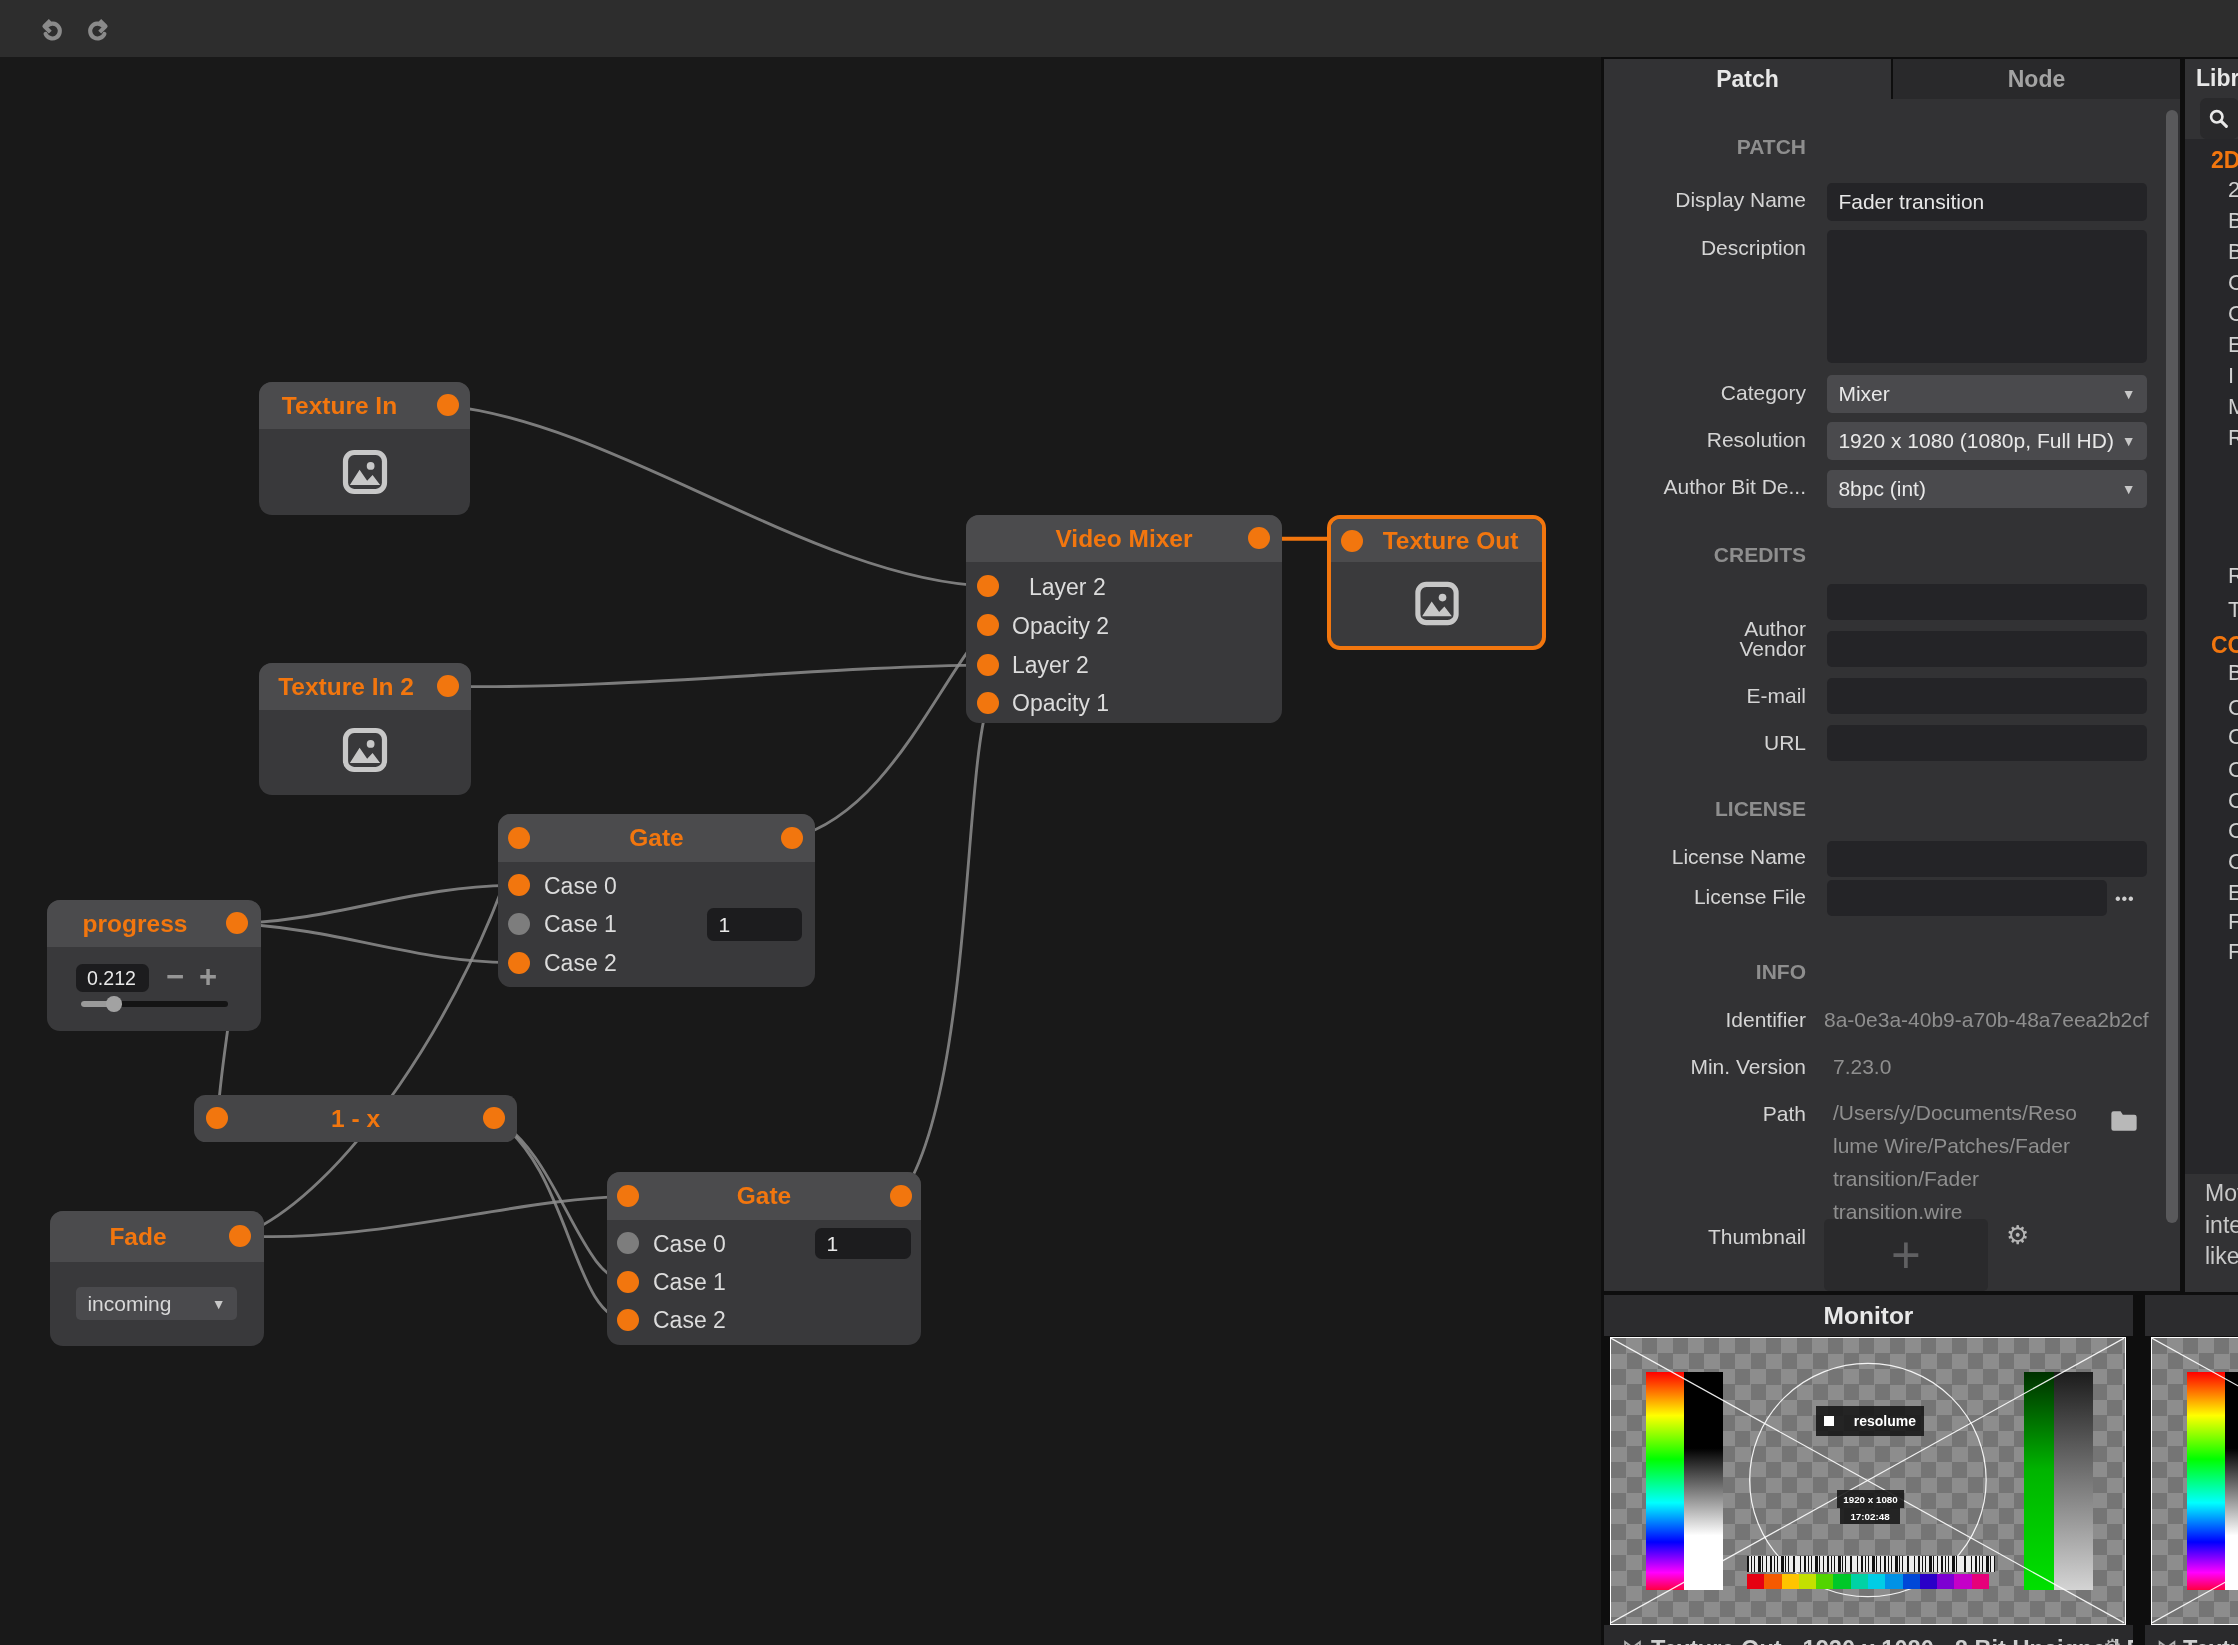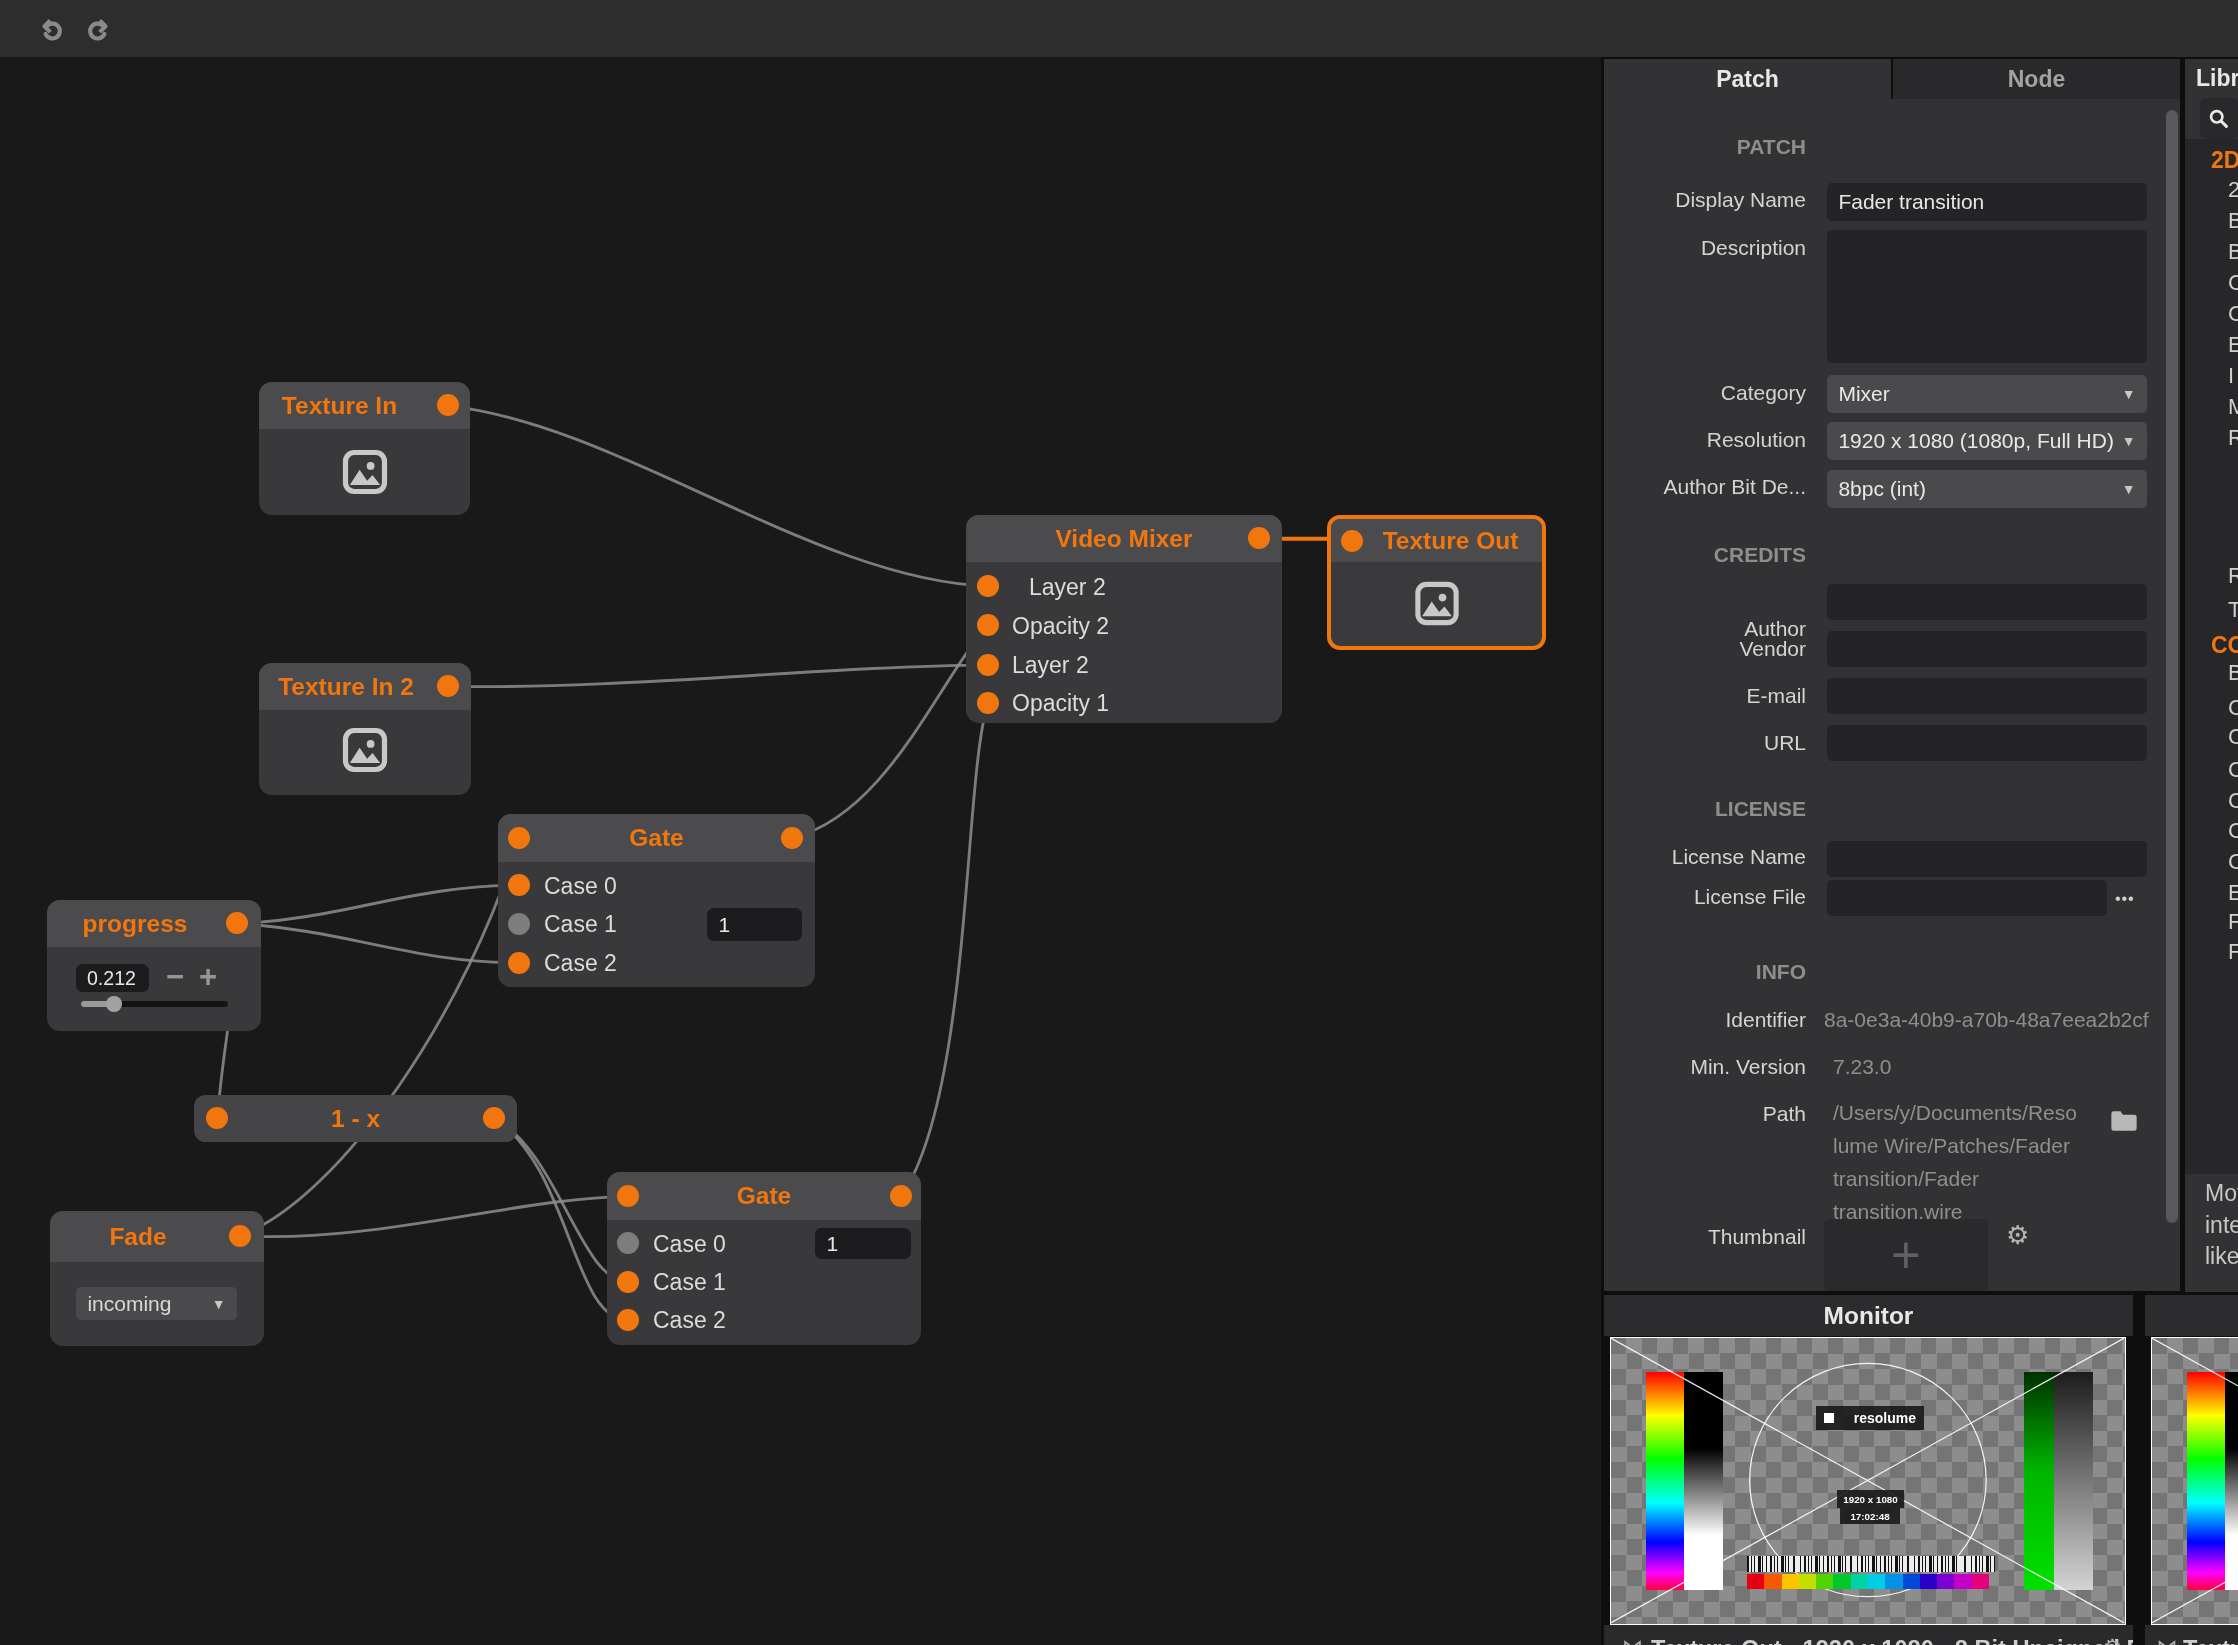--- a/index.html
+++ b/index.html
@@ -333,21 +333,21 @@
   <div class="card" style="left:1610px;top:1337px;">
     <div class="bar rainbow"></div>
     <div class="bar bwgrad"></div>
     <div class="bar greenbar"></div>
     <div class="bar graygrad"></div>
     <svg style="position:absolute;left:0;top:0;" width="513" height="285" viewBox="0 0 629 349">
       <line x1="0" y1="0" x2="629" y2="349" stroke="#fff" stroke-width="1.5" opacity=".9"></line>
       <line x1="629" y1="0" x2="0" y2="349" stroke="#fff" stroke-width="1.5" opacity=".9"></line>
       <ellipse cx="315" cy="174" rx="145" ry="143" fill="none" stroke="#fff" stroke-width="1.5" opacity=".9"></ellipse>
     </svg>
-    <div class="cardbox" style="left:205px;top:68px;width:108px;height:24px;gap:20px;">
+    <div class="cardbox" style="left:205px;top:68px;width:108px;height:30px;gap:20px;">
       <span style="display:inline-block;width:9.8px;height:9.8px;background:#fff;"></span>
       <span style="font-size:14px;font-weight:bold;">resolume</span>
     </div>
     <div class="cardbox" style="left:226px;top:152px;width:67px;height:18px;font-size:9.8px;font-weight:bold;">1920 x 1080</div>
     <div class="cardbox" style="left:229px;top:170px;width:60px;height:16.3px;font-size:9.8px;font-weight:bold;">17:02:48</div>
     <div class="barcode"></div>
     <div class="swatches">
       <div style="background: rgb(230, 0, 18);"></div>
         <div style="background: rgb(245, 90, 0);"></div>
       <div style="background: rgb(255, 196, 0);"></div>

